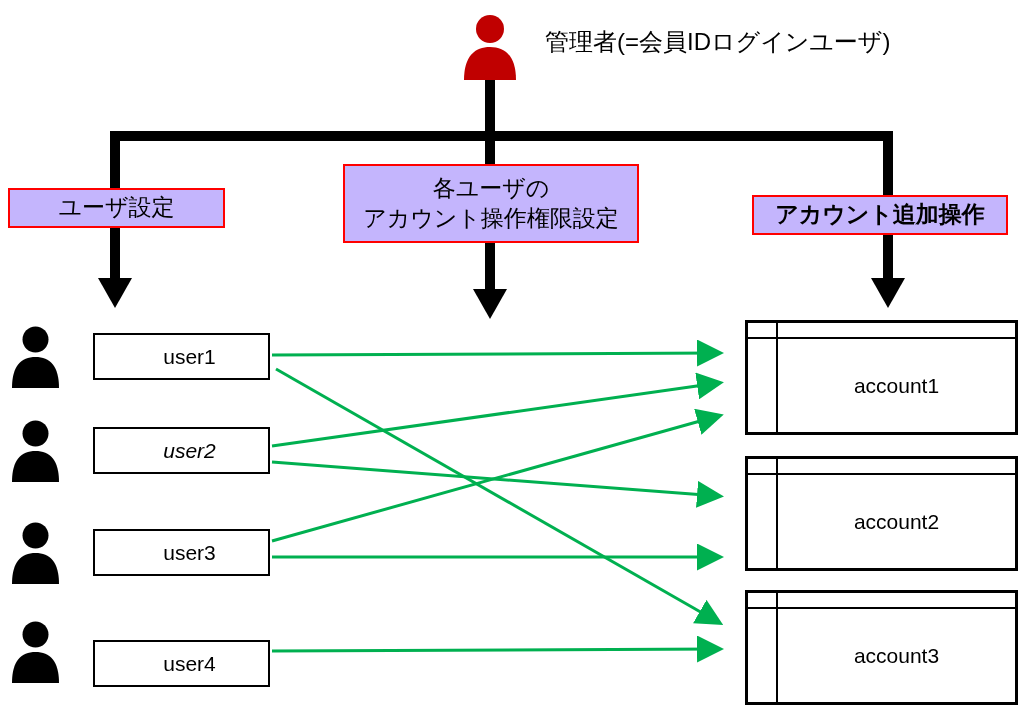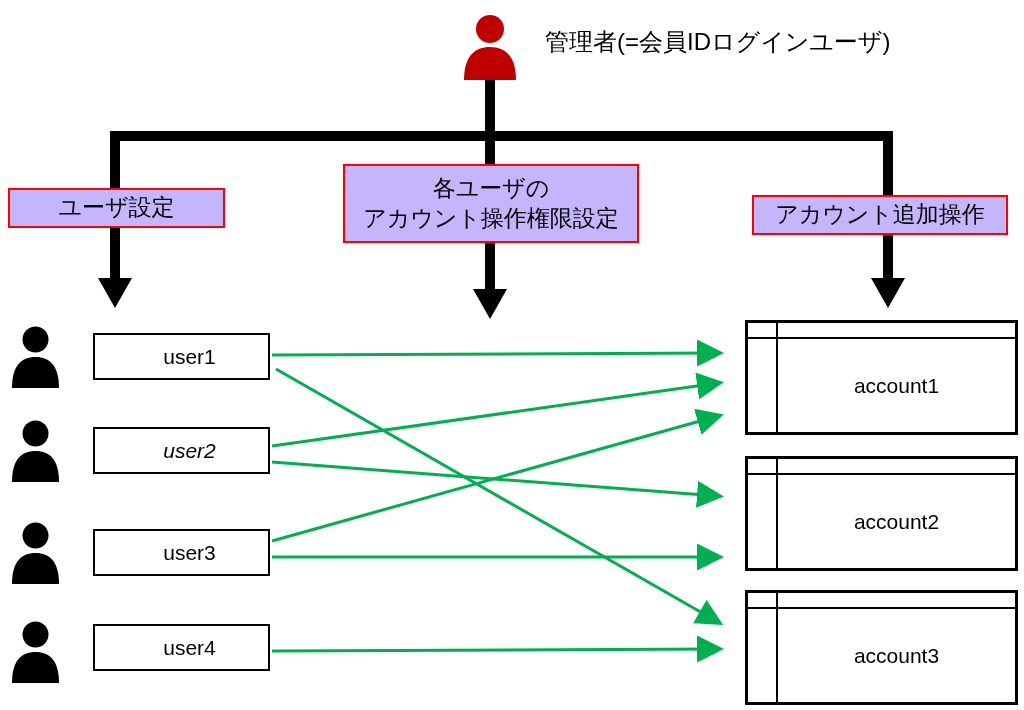--- a/index.html
+++ b/index.html
@@ -7,21 +7,21 @@
   #stage{position:relative;width:1024px;height:710px;background:#ffffff;overflow:hidden;margin-top:6px;}
   #wires{position:absolute;left:0;top:0;width:1024px;height:710px;}
   .abs{position:absolute;}
   .person{display:block;}
   .admin-label{position:absolute;left:545px;top:20px;font-size:24px;color:#000;white-space:nowrap;}
   .branch-label{position:absolute;background:#c4b5fd;border:2px solid #ff0000;color:#000;
     display:flex;align-items:center;justify-content:center;text-align:center;
     font-size:23px;line-height:1.3;box-sizing:border-box;}
   .branch-left{left:8px;top:182px;width:217px;height:40px;}
   .branch-center{left:343px;top:158px;width:296px;height:79px;flex-direction:column;}
-  .branch-right{left:752px;top:189px;width:256px;height:40px;}
+  .branch-right{left:752px;top:189px;width:256px;height:40px;font-weight:bold;}
   .user-box{position:absolute;left:93px;width:177px;height:47px;background:#ffffff;
     border:2px solid #000;box-sizing:border-box;display:flex;align-items:center;
     justify-content:center;font-size:21px;color:#000;padding-left:16px;}
   .account-box{position:absolute;left:745px;width:273px;height:115px;background:#ffffff;
     border:3px solid #000;box-sizing:border-box;}
   .account-box .hline{position:absolute;left:0;right:0;top:14px;border-top:2px solid #000;}
   .account-box .vline{position:absolute;top:0;bottom:0;left:28px;border-left:2px solid #000;}
   .account-box .acct-label{position:absolute;left:30px;right:0;top:16px;bottom:0;
     display:flex;align-items:center;justify-content:center;font-size:21px;color:#000;}
 </style>
@@ -107,21 +107,21 @@
 
   <div class="user-box" style="top:327px;">
     <span>user1</span>
   </div>
   <div class="user-box" style="top:421px;font-style:italic;">
     <span>user2</span>
   </div>
   <div class="user-box" style="top:523px;">
     <span>user3</span>
   </div>
-  <div class="user-box" style="top:618px;">
+  <div class="user-box" style="top:634px;">
     <span>user4</span>
   </div>
 
   <div class="account-box" style="top:314px;padding-left:28px;">
     <div class="hline"></div>
     <div class="vline"></div>
     <div class="acct-label">account1</div>
   </div>
   <div class="account-box" style="top:450px;">
     <div class="hline"></div>

